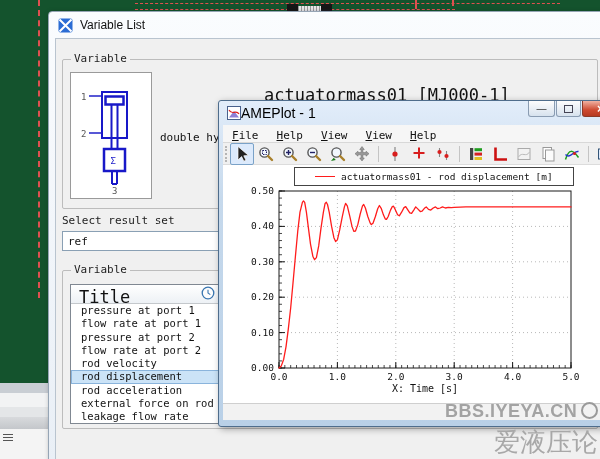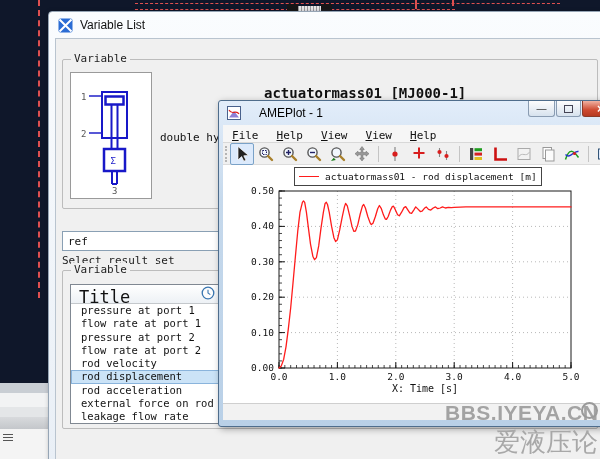--- a/index.html
+++ b/index.html
@@ -1,16 +1,16 @@
 <!DOCTYPE html>
 <html><head>
 <meta charset="utf-8">
 <style>
   html,body{margin:0;padding:0;}
-  .stage{position:relative;width:600px;height:459px;overflow:hidden;background:#0f172a;
+  .stage{position:relative;width:600px;height:459px;overflow:hidden;background:#14532d;
          font-family:"Liberation Sans",sans-serif;}
   .mono{font-family:"DejaVu Sans Mono",monospace;}
 
   
   .marquee-h{position:absolute;border-top:1px dashed #e05050;height:0;}
   .marquee-v{position:absolute;border-left:2px dashed #e05050;width:0;}
   .sel-handle{position:absolute;width:11px;height:9px;background:#161616;}
   .sel-hatch{position:absolute;height:5px;background:repeating-linear-gradient(90deg,#9a9a9a 0 1px,#e8e8e8 1px 3px);}
   .blue-smudge{position:absolute;border-radius:4px;}
   .bg-strip{position:absolute;left:0;width:48px;}
@@ -23,40 +23,40 @@
      box-shadow:1px 1px 5px rgba(0,0,0,.25);}
   .vl-titlebar{position:absolute;left:0;top:0;right:0;height:26px;display:flex;align-items:center;}
   .vl-title{margin-left:7px;font-size:12px;color:#111;}
   .vl-client{position:absolute;left:6px;top:26px;width:548px;height:422px;background:#f0f0f0;
      border:1px solid #b9c4cf;}
   .groupbox{position:absolute;border:1px solid #bcbcbc;border-radius:2px;}
   .group-label{position:absolute;top:-8px;left:8px;background:#f0f0f0;padding:0 3px;
      font-size:11px;color:#222;}
   .thumb{position:absolute;left:14px;top:33px;width:80px;height:125px;background:#fff;border:1px solid #9a9a9a;}
   .submodel-desc{position:absolute;left:104px;top:92px;font-size:11px;color:#111;white-space:nowrap;}
-  .submodel-name{position:absolute;left:208px;top:46px;font-size:14px;font-weight:bold;color:#111;white-space:nowrap;}
-  .result-label{position:absolute;left:6px;top:175px;font-size:11px;color:#222;margin-top:40px;}
+  .submodel-name{position:absolute;left:208px;top:46px;font-size:17px;font-weight:normal;color:#111;white-space:nowrap;}
+  .result-label{position:absolute;left:6px;top:175px;font-size:11px;color:#222;}
   .combo{position:absolute;left:6px;top:192px;width:530px;height:20px;background:#fff;
      border:1px solid #8aa0b4;font-size:11px;color:#111;line-height:20px;padding-left:5px;box-sizing:border-box;}
   .listbox{position:absolute;left:14px;top:245px;width:520px;height:138px;background:#fff;
      border:1px solid #808892;}
   .list-header{position:relative;height:18px;background:linear-gradient(#ffffff,#edf1f5);
      border-bottom:1px solid #c4c8cc;}
   .list-header-text{position:absolute;left:8px;top:2px;font-size:17px;color:#111;}
   .header-clock{position:absolute;left:130px;top:1px;}
   .var-row{height:13.3px;line-height:13.3px;font-size:10.5px;color:#111;padding-left:10px;
      font-family:"DejaVu Sans Mono",monospace;white-space:nowrap;}
   .var-row.selected{background:#cbe3f7;outline:1px solid #8ab4dc;outline-offset:-1px;}
 
   
   .plot-window{position:absolute;left:218px;top:100px;width:400px;height:325px;
      background:linear-gradient(#e2edfa 0%,#c6d9ec 30%,#b9d0e7 100%);
      border:1px solid #4f6d8c;border-radius:3px;box-shadow:2px 2px 7px rgba(0,0,0,.35);}
   .pw-titlebar{position:absolute;left:0;top:0;right:0;height:24px;display:flex;align-items:center;}
-  .pw-title{margin-left:18px;font-size:12px;color:#000;}
+  .pw-title{margin-left:0;font-size:14px;color:#000;}
   .cap-btn{position:absolute;top:0;height:16px;border:1px solid #88980b2;border:1px solid #8a9cb2;border-top:none;
      border-radius:0 0 3px 3px;background:linear-gradient(#fdfdfd,#d7e2ee);box-sizing:border-box;
      display:flex;align-items:center;justify-content:center;font-size:10px;color:#333;}
   .cap-min{left:309px;width:27px;}
   .cap-max{left:337px;width:25px;}
   .cap-max .box{width:7px;height:6px;border:1.5px solid #445;}
   .cap-close{left:363px;width:37px;background:linear-gradient(#f0b2a2,#ce4a31 60%,#b63a22);
      border-color:#8c3a28;color:#fff;font-weight:bold;font-size:12px;}
   .pw-menubar{position:absolute;left:4px;top:24px;width:392px;height:18px;background:#f6f6f6;
      border-bottom:1px solid #d8d8d8;display:flex;align-items:center;box-sizing:border-box;}
@@ -64,28 +64,28 @@
      font-family:"DejaVu Sans Mono",monospace;}
   .menu-item::first-letter{text-decoration:underline;}
   .pw-toolbar{position:absolute;left:4px;top:42px;width:392px;height:22px;background:#f0f0f0;
      border-bottom:1px solid #dcdcdc;display:flex;align-items:center;box-sizing:border-box;}
   .tb-grip{width:3px;height:16px;margin:0 3px 0 2px;border-left:2px dotted #b5b5b5;}
   .tb-btn{width:22px;height:20px;display:flex;align-items:center;justify-content:center;border:1px solid transparent;}
   .tb-btn.active{border:1px solid #7aa2c8;background:#dceafc;border-radius:2px;}
   .tb-sep{width:1px;height:16px;background:#c4c4c4;margin:0 4px;}
   .plot-panel{position:absolute;left:4px;top:64px;width:392px;height:238px;background:#fff;}
   .legend{position:absolute;left:71px;top:2px;height:17px;display:inline-flex;align-items:center;
-     gap:6px;padding:0 4px;border:1px solid #444;background:#fff;z-index:2;}
+     gap:6px;padding:0 20px;border:1px solid #444;background:#fff;z-index:2;}
   .legend-line{width:20px;height:0;border-top:1.6px solid #ff1c1c;}
   .legend-text{font-size:9.5px;color:#111;font-family:"DejaVu Sans Mono",monospace;white-space:nowrap;}
   .pw-statusbar{position:absolute;left:4px;top:302px;width:392px;height:17px;background:#f2f2f2;
      border-top:1px solid #cfcfcf;box-sizing:border-box;}
 
   
-  .wm1{position:absolute;left:445px;top:401px;width:152px;text-align:right;font-size:21px;
+  .wm1{position:absolute;left:445px;top:401px;width:152px;text-align:left;font-size:18px;
      font-weight:bold;color:#a3a3a3;letter-spacing:.5px;z-index:50;}
   .wm-badge{position:absolute;left:581px;top:402px;width:13px;height:13px;border:2px solid #9a9a9a;
      border-radius:50%;z-index:51;}
   .wm2{position:absolute;left:494px;top:425px;font-size:26px;color:#a8a8a8;z-index:50;
      font-family:"DejaVu Sans",sans-serif;}
 </style>
 </head>
 <body>
 
 <div class="stage">

